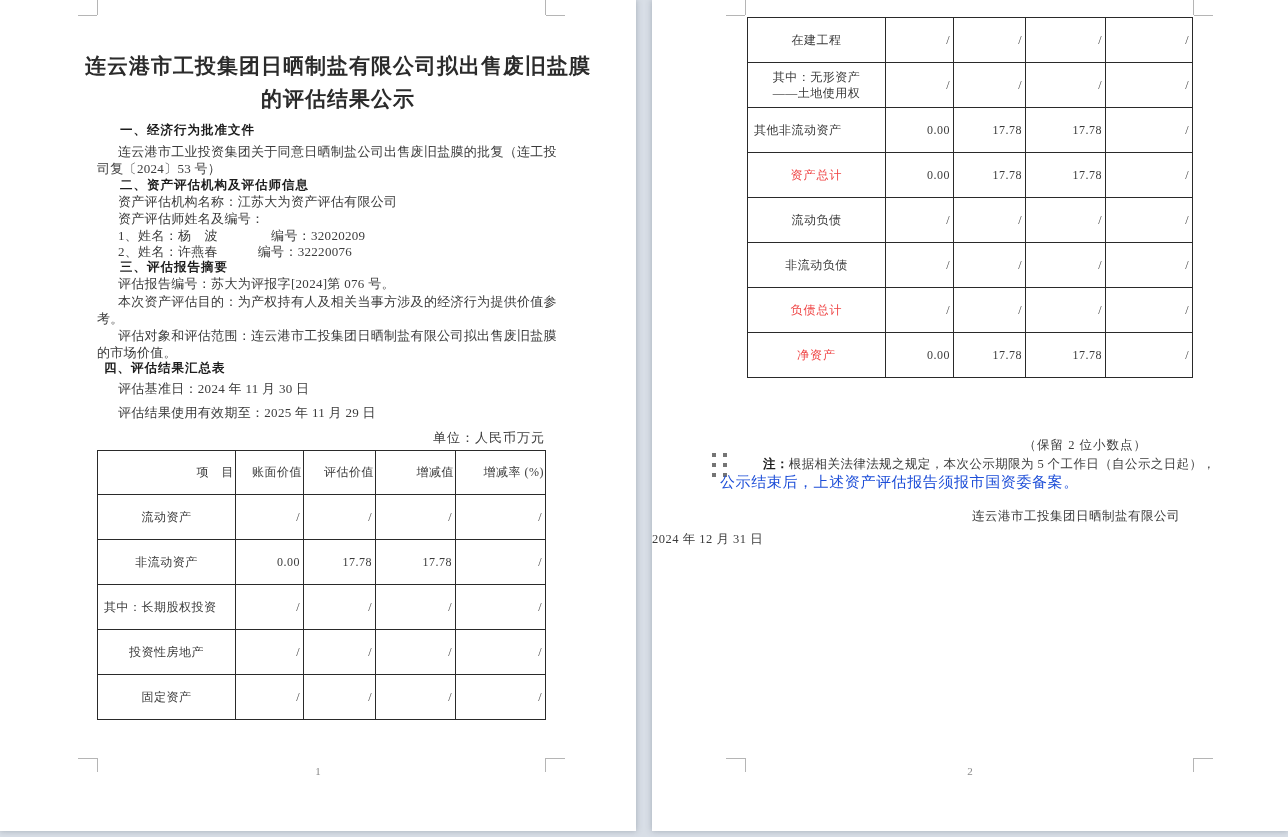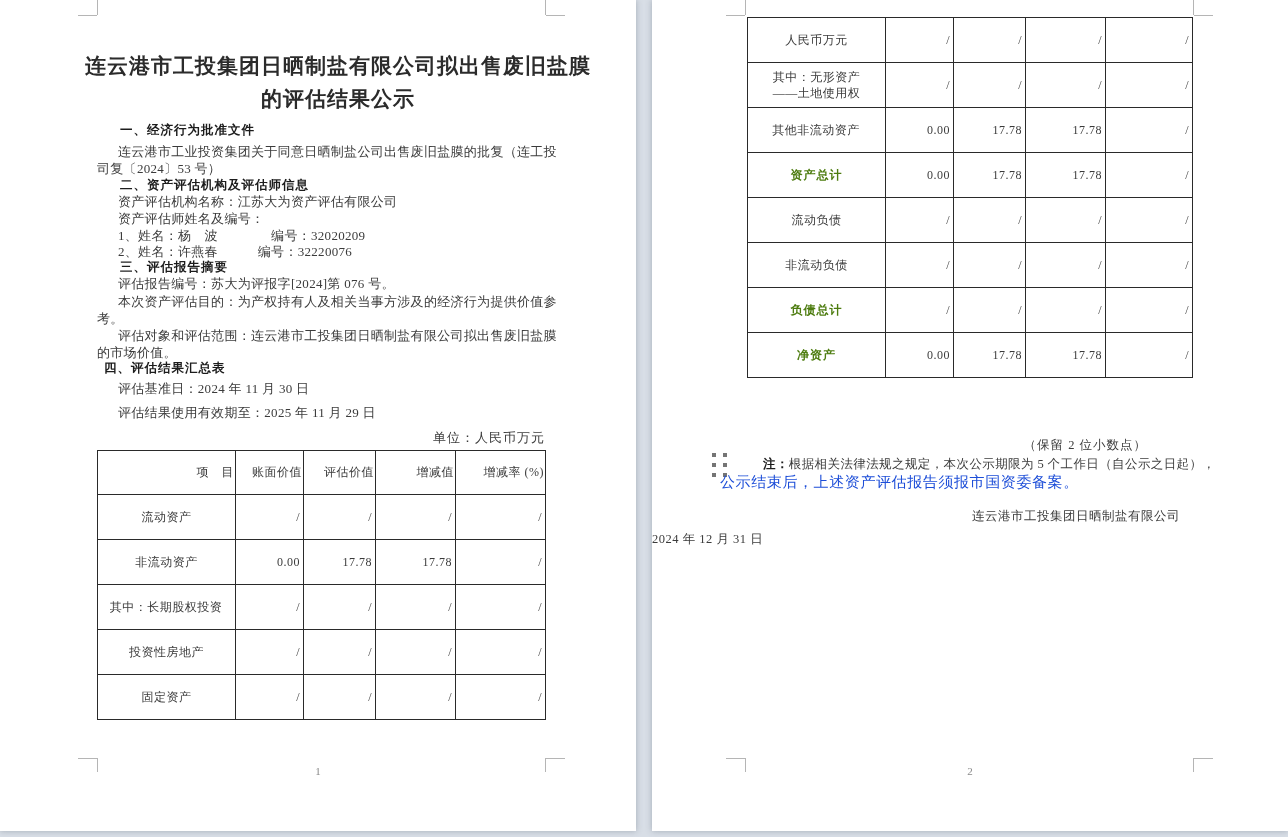--- a/index.html
+++ b/index.html
@@ -29,22 +29,22 @@
   .unit{position:absolute;left:97px;top:429px;width:448px;text-align:right;font-size:13px;letter-spacing:1px;color:#3b3b3b;}
   
   table{border-collapse:collapse;table-layout:fixed;position:absolute;background:#fff;}
   #table1{left:97px;top:450px;}
   #table2{left:95px;top:17px;}
   td,th{border:1px solid #2a2a2a;font-size:12px;color:#3b3b3b;font-weight:normal;
         letter-spacing:.5px;overflow:hidden;}
   #table1 thead tr{height:44px;}
   tbody tr{height:45px;}
   .c-label{text-align:center;padding:0 6px;}
-  .c-label.ar{text-align:center;padding-right:7px;}
-  .c-label.lb{font-weight:bold;color:#4d7c0f;letter-spacing:1px;}
+  .c-label.ar{text-align:left;padding-right:7px;}
+  .c-label.lb{font-weight:normal;color:#ef4444;letter-spacing:1px;}
   .c-label div{line-height:16px;}
   .c-val{text-align:right;padding-right:3px;}
   th{text-align:right;}
   
   .cm{position:absolute;background:#b5b5b5;}
   
   .precision-note{position:absolute;left:95px;top:437px;width:400px;text-align:right;font-size:12.5px;letter-spacing:1px;color:#3b3b3b;}
   .note1{position:absolute;left:111px;top:456px;font-size:12.5px;letter-spacing:.4px;color:#3b3b3b;white-space:pre;}
   .note1 b{font-family:"Liberation Sans","DejaVu Sans",sans-serif;color:#1c1c1c;}
   .note2{position:absolute;left:68px;top:473px;font-size:15px;letter-spacing:.6px;color:#1d4ed8;white-space:pre;}
@@ -162,21 +162,21 @@
   <table id="table2">
     <colgroup>
         <col style="width:138px">
         <col style="width:68px">
         <col style="width:72px">
         <col style="width:80px">
         <col style="width:87px">
       </colgroup>
     <tbody id="t2b">
         <tr>
-          <td class="c-label">人民币万元</td>
+          <td class="c-label">在建工程</td>
           <td class="c-val">/</td>
           <td class="c-val">/</td>
           <td class="c-val">/</td>
           <td class="c-val">/</td>
         </tr>
         <tr>
           <td class="c-label">
             <div>其中：无形资产</div>
             <div>——土地使用权</div>
           </td>

